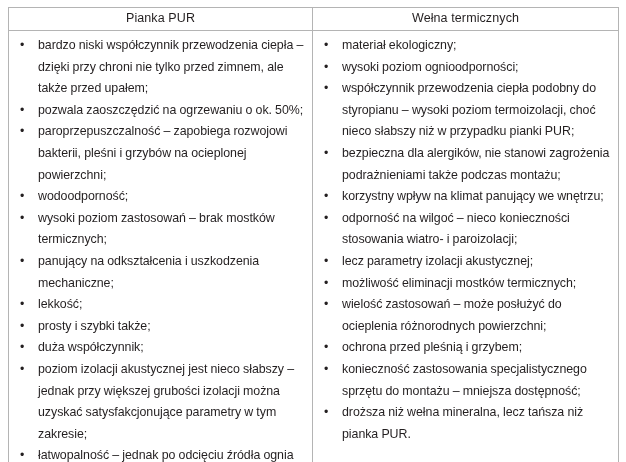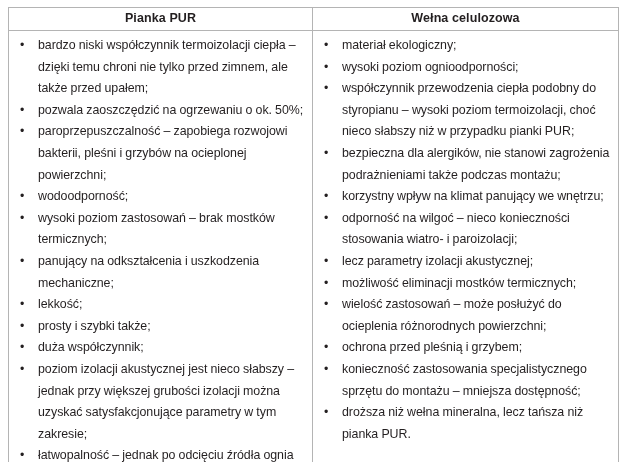--- a/index.html
+++ b/index.html
@@ -37,21 +37,21 @@
 
   table.compare th,
   table.compare td {
     border: 1px solid #b4b4b4;
     vertical-align: top;
     background: #ffffff;
   }
 
   table.compare th {
     font-size: 12.5px;
-    font-weight: bold;
+    font-weight: normal;
     text-align: center;
     padding: 3px 4px 4px 4px;
     line-height: 15px;
     letter-spacing: 0.1px;
     color: #231f20;
   }
 
   table.compare td.cell {
     padding: 4px 6px 7px 6px;
     height: 427px;
@@ -95,30 +95,30 @@
 
 <div class="page">
   <table class="compare">
     <colgroup>
       <col class="c1">
       <col class="c2">
     </colgroup>
     <thead>
       <tr>
         <th>Pianka PUR</th>
-        <th>Wełna celulozowa</th>
+        <th>Wełna termicznych</th>
       </tr>
     </thead>
     <tbody>
       <tr>
         <td class="cell">
           <ul class="feature-list">
               <li>
                 <span class="bullet">•</span>
-                <span class="txt">bardzo niski współczynnik termoizolacji ciepła – dzięki temu chroni nie tylko przed zimnem, ale także przed upałem;</span>
+                <span class="txt">bardzo niski współczynnik przewodzenia ciepła – dzięki przy chroni nie tylko przed zimnem, ale także przed upałem;</span>
               </li>
               <li>
                 <span class="bullet">•</span>
                 <span class="txt">pozwala zaoszczędzić na ogrzewaniu o ok. 50%;</span>
               </li>
               <li>
                 <span class="bullet">•</span>
                 <span class="txt">paroprzepuszczalność – zapobiega rozwojowi bakterii, pleśni i grzybów na ocieplonej powierzchni;</span>
               </li>
               <li>

